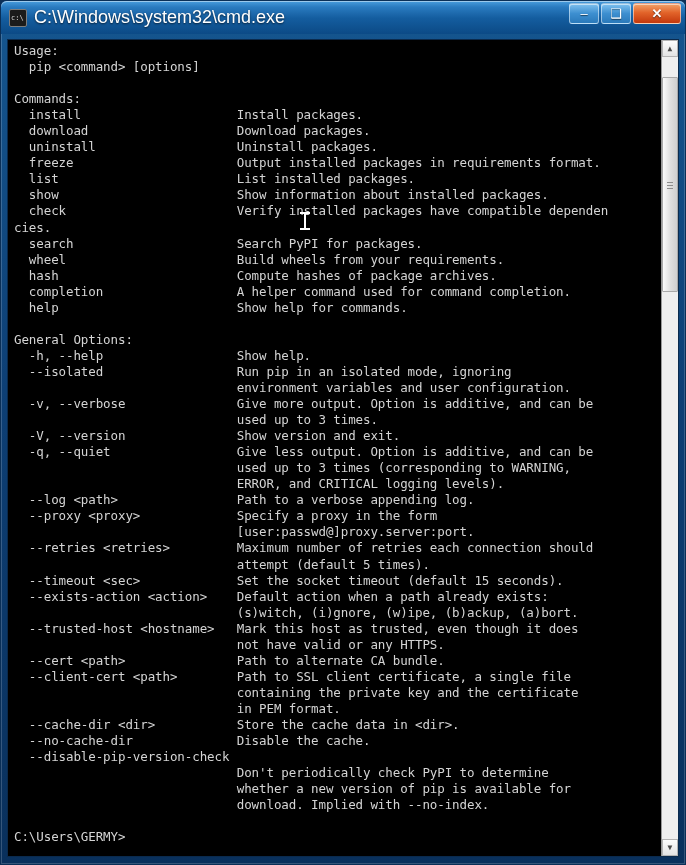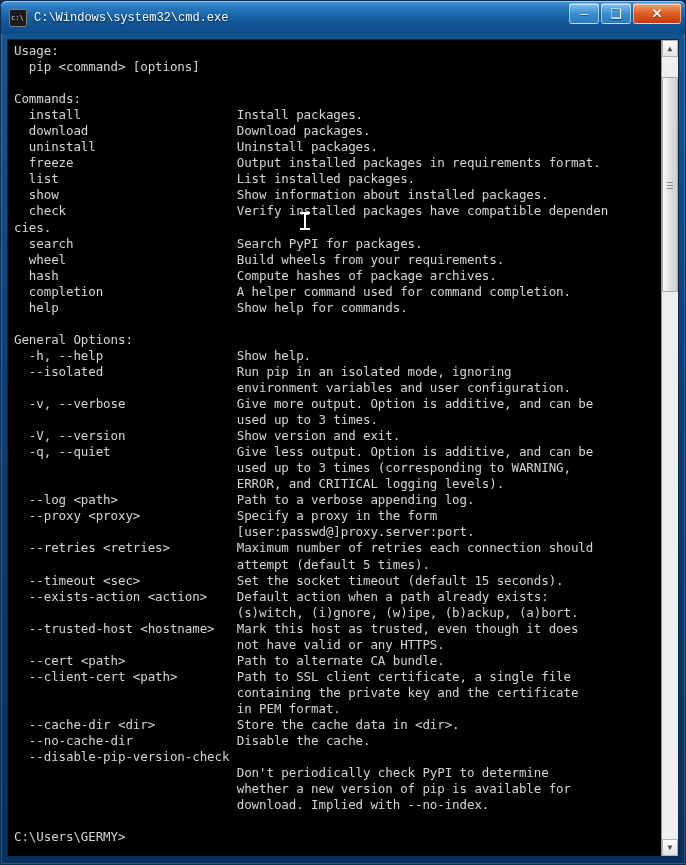--- a/index.html
+++ b/index.html
@@ -42,22 +42,22 @@
     line-height: 16px;
     text-align: left;
     padding-left: 1px;
     font-family: "DejaVu Sans Mono", monospace;
     overflow: hidden;
     flex: none;
   }
   #title-text {
     margin-left: 7px;
     color: #ffffff;
-    font-family: Liberation Mono, monospace;
-    font-size: 12px;
+    font-family: Liberation Sans, sans-serif;
+    font-size: 18px;
     text-shadow: 0 1px 2px rgba(0,0,0,0.65);
     white-space: nowrap;
   }
   #win-buttons {
     position: absolute;
     right: 4px; top: 2px;
     display: flex;
     gap: 2px;
   }
   .winbtn {

